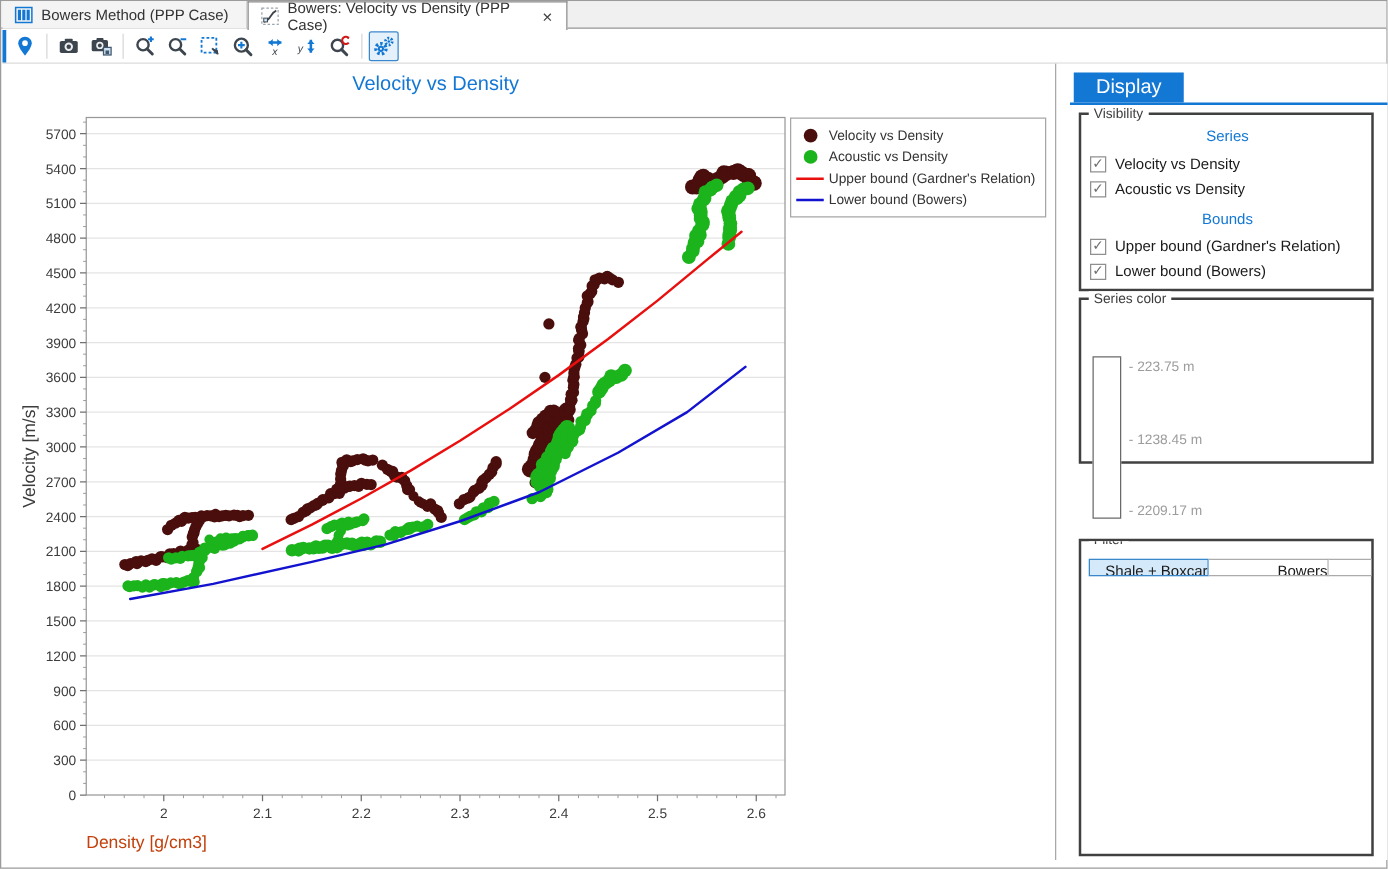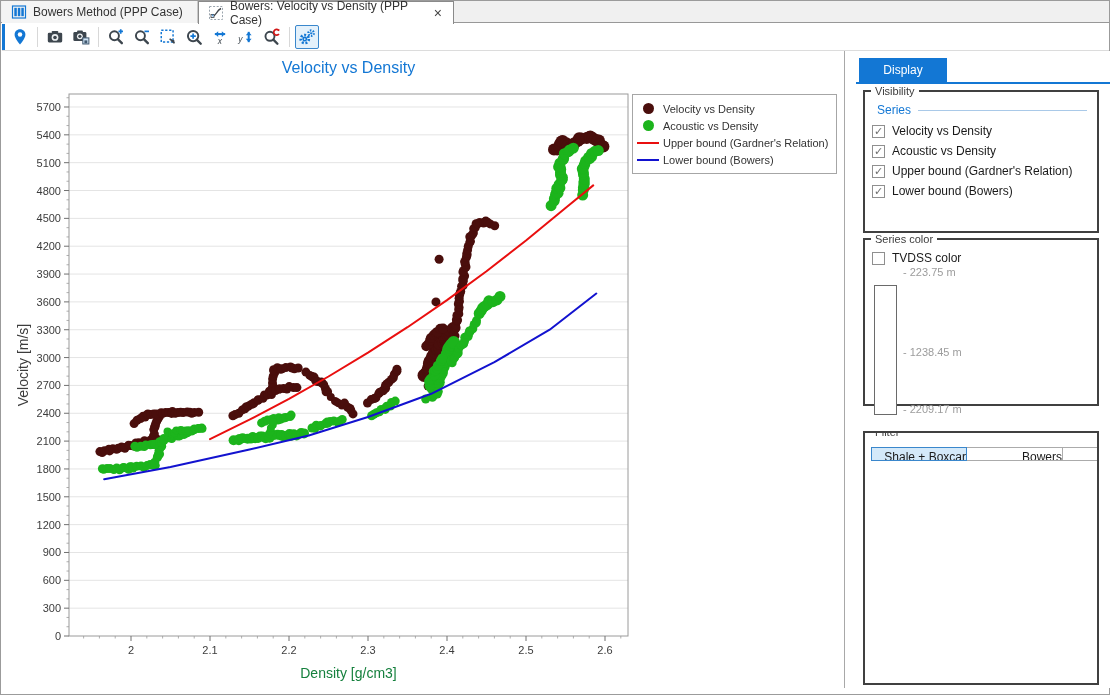--- a/index.html
+++ b/index.html
@@ -25,54 +25,54 @@
     border:1px solid transparent;box-sizing:border-box;margin:0 1px;border-radius:2px;}
   .tbtn.selected{border:1px solid #3a87cc;background:#e4f1fb;}
   .tbsep{width:1px;height:20px;background:#d8d8d8;margin:0 4px;}
   .tbtn svg{width:18px;height:18px;}
 
   
   .chart-title{position:absolute;left:68px;top:58px;width:559px;text-align:center;
     font-size:16px;color:#1377d4;}
   #plot{position:absolute;left:0;top:50px;}
   .tick{font-size:11px;fill:#3c3c3c;font-family:"Liberation Sans",sans-serif;}
-  .xlab{position:absolute;left:68px;top:664px;width:559px;text-align:center;
-    font-size:14px;color:#15803d;}
+  .xlab{position:absolute;left:68px;top:664px;width:559px;text-align:left;
+    font-size:14px;color:#c2410c;}
   .ylab{position:absolute;left:22px;top:364px;font-size:14px;color:#3c3c3c;white-space:nowrap;
     transform:translate(-50%,-50%) rotate(-90deg);}
 
   
   .legend{position:absolute;left:631px;top:93px;width:205px;border:1px solid #a6a6a6;
     background:#fff;box-sizing:border-box;padding:5px 0 5px 0;}
   .legend-row{display:flex;align-items:center;height:17px;}
   .legend-marker{width:30px;display:flex;align-items:center;justify-content:center;flex:0 0 30px;}
   .legend-dot{width:11px;height:11px;border-radius:50%;}
   .legend-line{width:22px;height:2px;}
   .legend-text{font-size:11px;color:#333;white-space:nowrap;}
 
   
   .vsep{position:absolute;left:843px;top:50px;width:1px;height:637px;background:#a8a8a8;}
   .panel{position:absolute;left:845px;top:50px;width:264px;height:637px;background:#fff;}
   .panel-tab{position:absolute;left:13px;top:7px;width:88px;height:24px;background:#1377d4;
-    color:#fff;font-size:12px;text-align:center;line-height:24px;}
+    color:#fff;font-size:16px;text-align:center;line-height:24px;}
   .panel-underline{position:absolute;left:10px;top:31px;right:0;height:2px;background:#1377d4;}
   .groupbox{position:absolute;left:17px;width:236px;border:2px solid #404040;box-sizing:border-box;
     background:#fff;}
   .gb-label{position:absolute;top:-7px;left:6px;background:#fff;padding:0 4px;font-size:11px;color:#3c3c3c;}
   .gb-vis{top:39px;height:143px;}
-  .gb-color{top:187px;height:168px;}
+  .gb-color{top:187px;height:133px;}
   .gb-filter{top:380px;height:254px;overflow:hidden;}
   .sec-header{display:flex;align-items:center;margin:0 10px 0 12px;height:16px;}
   .sec-title{color:#1377d4;font-size:12px;white-space:nowrap;}
   .sec-line{flex:1;height:1px;background:#a9c9e8;margin-left:7px;}
   .cb-row{display:flex;align-items:center;gap:7px;margin:6px 0 0 7px;font-size:12px;color:#1a1a1a;}
   .cb{width:13px;height:13px;border:1px solid #8f8f8f;background:#fff;box-sizing:border-box;
     display:inline-flex;align-items:center;justify-content:center;flex:0 0 13px;}
   .cb.checked::after{content:"\2713";font-size:11px;color:#6e6e6e;line-height:11px;}
-  .mt10{margin-top:10px;}
+  .mt10{margin-top:10px;flex-direction:column;}
   .colorbar{position:absolute;left:9px;top:45px;width:23px;height:130px;border:1px solid #6a6a6a;
     background:#fff;box-sizing:border-box;}
   .cbar-tick{position:absolute;left:38px;font-size:11px;color:#9c9c9c;white-space:nowrap;}
   .filter-btns{position:absolute;left:6px;top:14px;display:flex;}
   .fbtn{width:96px;height:14px;box-sizing:border-box;border:1px solid #ababab;border-left:none;
     background:#fff;font-size:12px;color:#1a1a1a;text-align:right;line-height:19px;white-space:nowrap;
     overflow:hidden;}
   .fbtn.first{border-left:1px solid #ababab;}
   .fbtn.selected{background:#d4e9f9;border:1px solid #3a87cc;}
 </style>
@@ -909,38 +909,38 @@
         <span class="sec-line"></span>
       </div>
       <label class="cb-row">
         <span class="cb checked"></span>
         <span>Velocity vs Density</span>
       </label>
       <label class="cb-row">
         <span class="cb checked"></span>
         <span>Acoustic vs Density</span>
       </label>
+      <div class="sec-header mt10">
+        <span class="sec-title">Bounds</span>
+        <span class="sec-line"></span>
+      </div>
       <label class="cb-row">
         <span class="cb checked"></span>
         <span>Upper bound (Gardner's Relation)</span>
       </label>
       <label class="cb-row">
         <span class="cb checked"></span>
         <span>Lower bound (Bowers)</span>
       </label>
     </div>
 
     <div class="groupbox gb-color">
       <span class="gb-label">Series color</span>
-      <label class="cb-row" style="margin-top:11px">
-        <span class="cb"></span>
-        <span>TVDSS color</span>
-      </label>
       <div class="colorbar"></div>
-      <div class="cbar-tick" style="top:26px">- 223.75 m</div>
+      <div class="cbar-tick" style="top:48px">- 223.75 m</div>
       <div class="cbar-tick" style="top:106px">- 1238.45 m</div>
       <div class="cbar-tick" style="top:163px">- 2209.17 m</div>
     </div>
 
     <div class="groupbox gb-filter">
       <span class="gb-label">Filter</span>
       <div class="filter-btns">
         <div class="fbtn first selected">Shale + Boxcar</div>
         <div class="fbtn">Bowers</div>
         <div class="fbtn">Nor</div>

